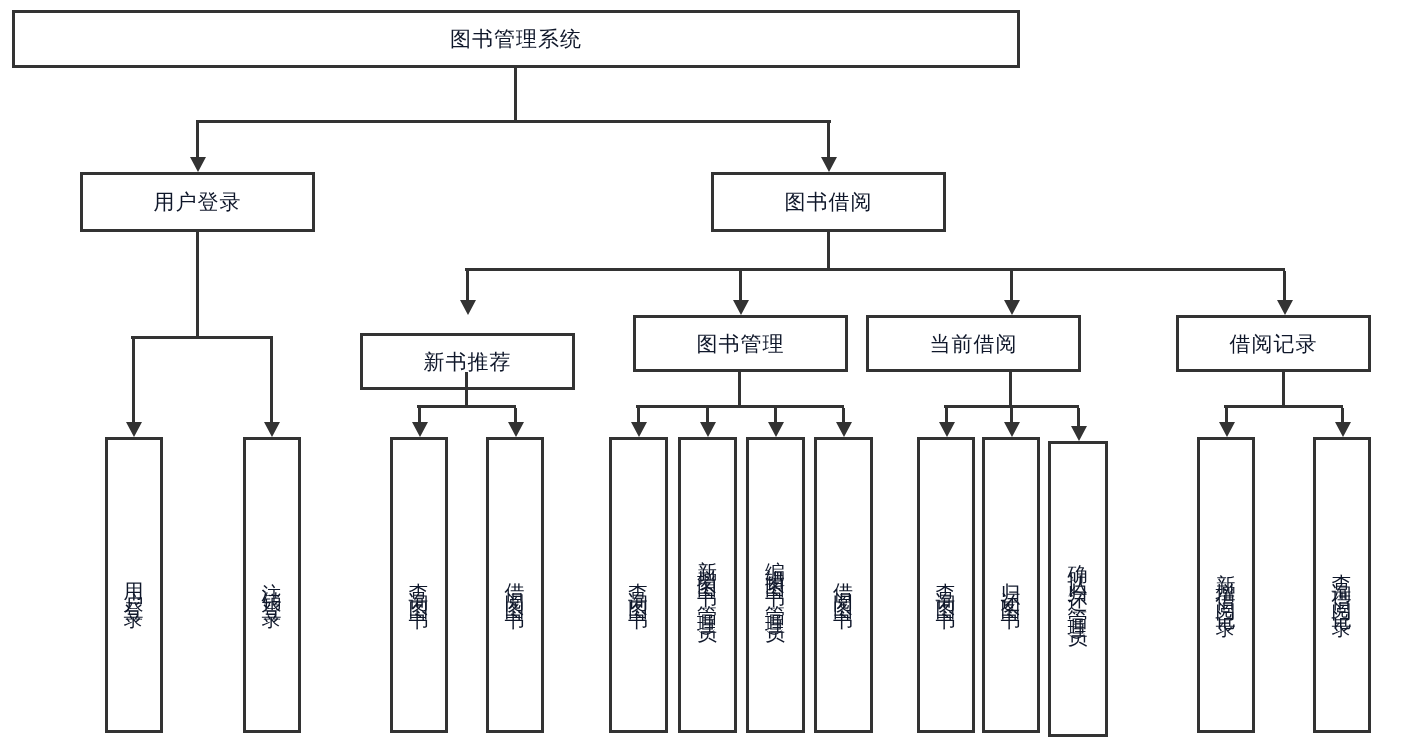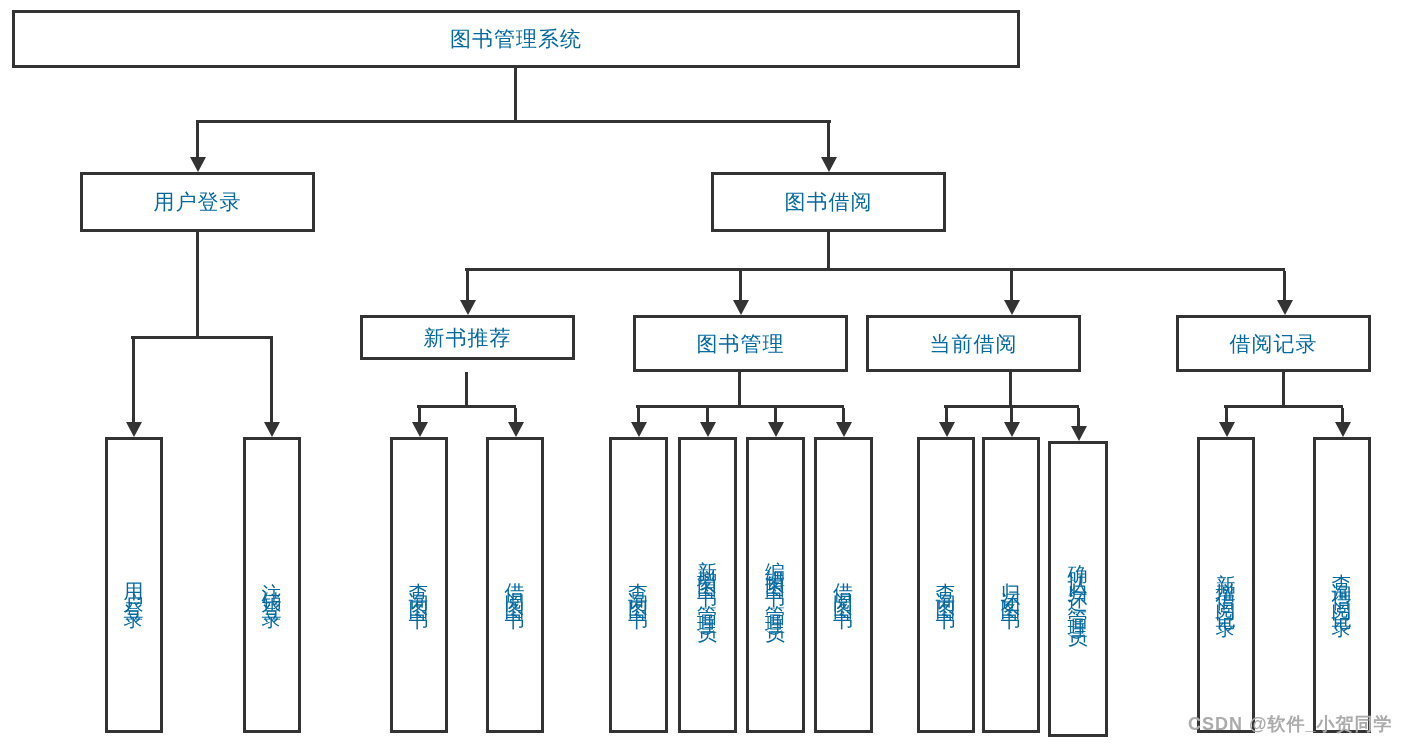--- a/index.html
+++ b/index.html
@@ -3,21 +3,21 @@
 <meta charset="utf-8">
 <style>
   html,body{margin:0;padding:0;background:#ffffff;}
   .canvas{
     position:relative;width:1405px;height:747px;background:#ffffff;
     font-family:"Liberation Sans",sans-serif;overflow:hidden;
   }
   .box{
     position:absolute;box-sizing:border-box;border:3px solid #333333;background:#ffffff;
     display:flex;align-items:center;justify-content:center;
-    color:#0369a1;font-size:21px;letter-spacing:1px;white-space:nowrap;
+    color:#0f172a;font-size:21px;letter-spacing:1px;white-space:nowrap;
   }
   .leaf .vlabel{
     writing-mode:vertical-rl;text-orientation:mixed;
     font-size:20px;line-height:1;letter-spacing:9px;white-space:nowrap;
   }
   .hline,.vline{position:absolute;background:#333333;}
   .hline{height:3px;}
   .vline{width:3px;}
   .arrow{position:absolute;width:3px;background:#333333;}
   .arrow::after{
@@ -55,21 +55,21 @@
   <div class="arrow" style="left:132px;top:339px;height:83px"></div>
   <div class="arrow" style="left:270px;top:339px;height:83px"></div>
 
   <div class="vline" style="left:827px;top:232px;height:39px"></div>
   <div class="hline" style="left:465px;top:268px;width:820px"></div>
   <div class="arrow" style="left:466px;top:271px;height:29px"></div>
   <div class="arrow" style="left:739px;top:271px;height:29px"></div>
   <div class="arrow" style="left:1010px;top:271px;height:29px"></div>
   <div class="arrow" style="left:1283px;top:271px;height:29px"></div>
 
-  <div class="box" style="left:360px;top:315px;width:215px;height:45px">
+  <div class="box" style="left:360px;top:333px;width:215px;height:57px">
     <span>新书推荐</span>
   </div>
   <div class="box" style="left:633px;top:315px;width:215px;height:57px">
     <span>图书管理</span>
   </div>
   <div class="box" style="left:866px;top:315px;width:215px;height:57px">
     <span>当前借阅</span>
   </div>
   <div class="box" style="left:1176px;top:315px;width:195px;height:57px">
     <span>借阅记录</span>
@@ -135,15 +135,14 @@
     <span class="vlabel">确认归还（管理员）</span>
   </div>
 
   <div class="box leaf" style="left:1197px;top:437px;width:58px;height:296px">
     <span class="vlabel">新增借阅记录</span>
   </div>
   <div class="box leaf" style="left:1313px;top:437px;width:58px;height:296px">
     <span class="vlabel">查询借阅记录</span>
   </div>
 
-  <div class="watermark" style="left:1188px;top:712px">CSDN @软件_小贺同学</div>
 
 </div>
 
 </body></html>

